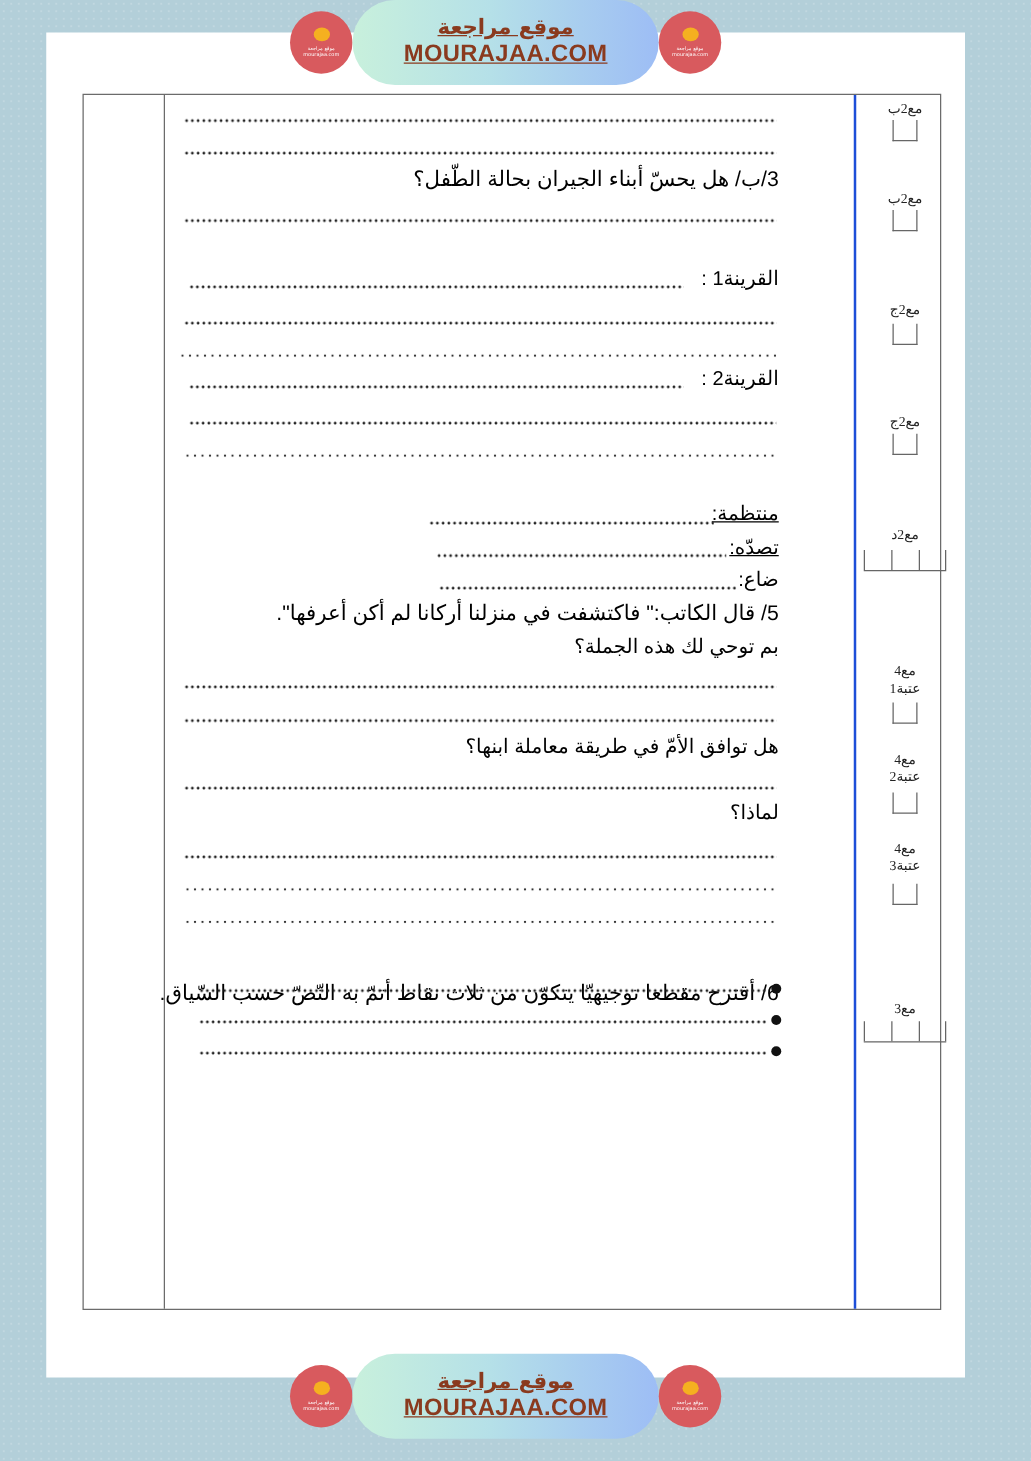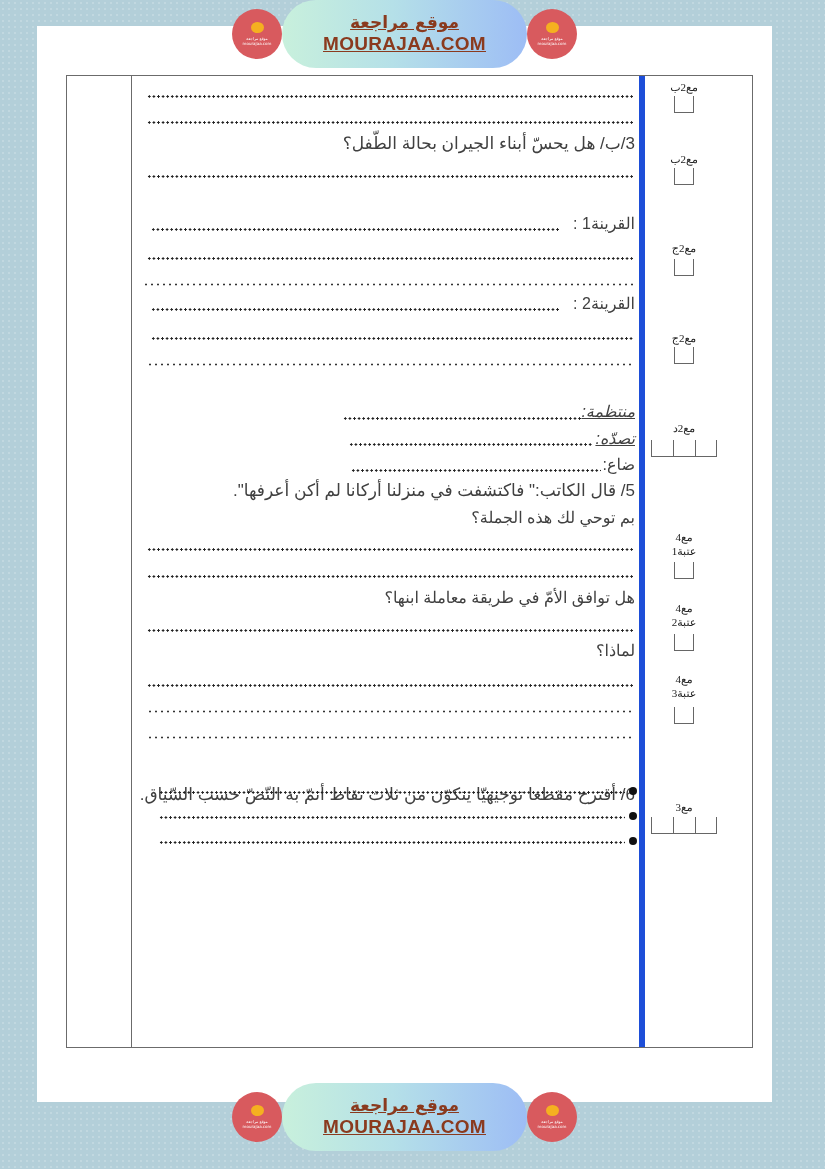--- a/index.html
+++ b/index.html
@@ -12,31 +12,31 @@
   .pill{position:absolute;left:50px;top:0;width:245px;height:68px;border-radius:34px;background:linear-gradient(90deg,#c8f0dc 0%,#b5e0e8 45%,#9dbdf5 100%);display:flex;flex-direction:column;align-items:center;justify-content:center;}
   .pill .ar{font-family:"DejaVu Sans",sans-serif;font-weight:bold;color:#8a3a1e;font-size:17px;text-decoration:underline;line-height:20px;direction:rtl;}
   .pill .en{font-family:"Liberation Sans",sans-serif;font-weight:bold;color:#8a3a1e;font-size:19px;text-decoration:underline;line-height:24px;letter-spacing:0.3px;}
   .badge{position:absolute;top:9px;width:50px;height:50px;border-radius:50%;background:#d85a5e;display:flex;flex-direction:column;align-items:center;justify-content:center;}
   .badge.l{left:0;}
   .badge.r{left:295px;}
   .badge .book{width:13px;height:11px;border-radius:50%;background:#f5b020;margin-bottom:3px;}
   .badge .tiny{font-size:4px;color:#fff;line-height:5px;font-family:"DejaVu Sans",sans-serif;}
   .tbl{position:absolute;left:66px;top:75px;width:687px;height:973px;border:1px solid #6b6b6b;box-sizing:border-box;}
   .col-left{position:absolute;left:0;top:0;width:64px;height:100%;border-right:1px solid #6b6b6b;}
-  .col-right{position:absolute;left:572px;top:0;width:78px;height:100%;border-left:6px solid #1d4ed8;}
-  .content{position:absolute;left:66px;top:0;width:496px;height:100%;direction:rtl;font-family:"Liberation Sans",sans-serif;color:#404040;padding-left:12px;}
+  .col-right{position:absolute;left:616px;top:0;width:78px;height:100%;border-left:2px solid #1d4ed8;}
+  .content{position:absolute;left:66px;top:0;width:496px;height:100%;direction:rtl;font-family:"Liberation Sans",sans-serif;color:#000000;}
   .ln{position:absolute;right:6px;font-size:16px;white-space:nowrap;line-height:20px;}
   .dots{position:absolute;height:3px;background-image:radial-gradient(circle,#222 1px,transparent 1.3px);background-size:4.6px 3px;background-repeat:repeat-x;}
   .dots.light{background-image:radial-gradient(circle,#333 0.9px,transparent 1.2px);background-size:6px 3px;}
   .crit{position:absolute;left:0;width:78px;text-align:center;font-family:"Liberation Serif",serif;font-size:11px;color:#222;direction:rtl;line-height:12px;}
   .box{position:absolute;width:20px;height:17px;border:1px solid #666;border-top:none;box-sizing:border-box;}
   .box4{position:absolute;left:6px;width:66px;height:16px;border-bottom:1px solid #666;}
   .box4 span{position:absolute;top:0;width:1px;height:16px;background:#666;}
   .bullet{position:absolute;right:4px;width:8px;height:8px;border-radius:50%;background:#111;}
-  u{text-decoration:underline;font-style:italic;}
+  u{text-decoration:underline;}
 </style>
 </head>
 <body>
 
 <div class="page"></div>
 
 <div class="banner top">
   <div class="badge l">
     <div class="book"></div>
     <div class="tiny">موقع مراجعة</div>

